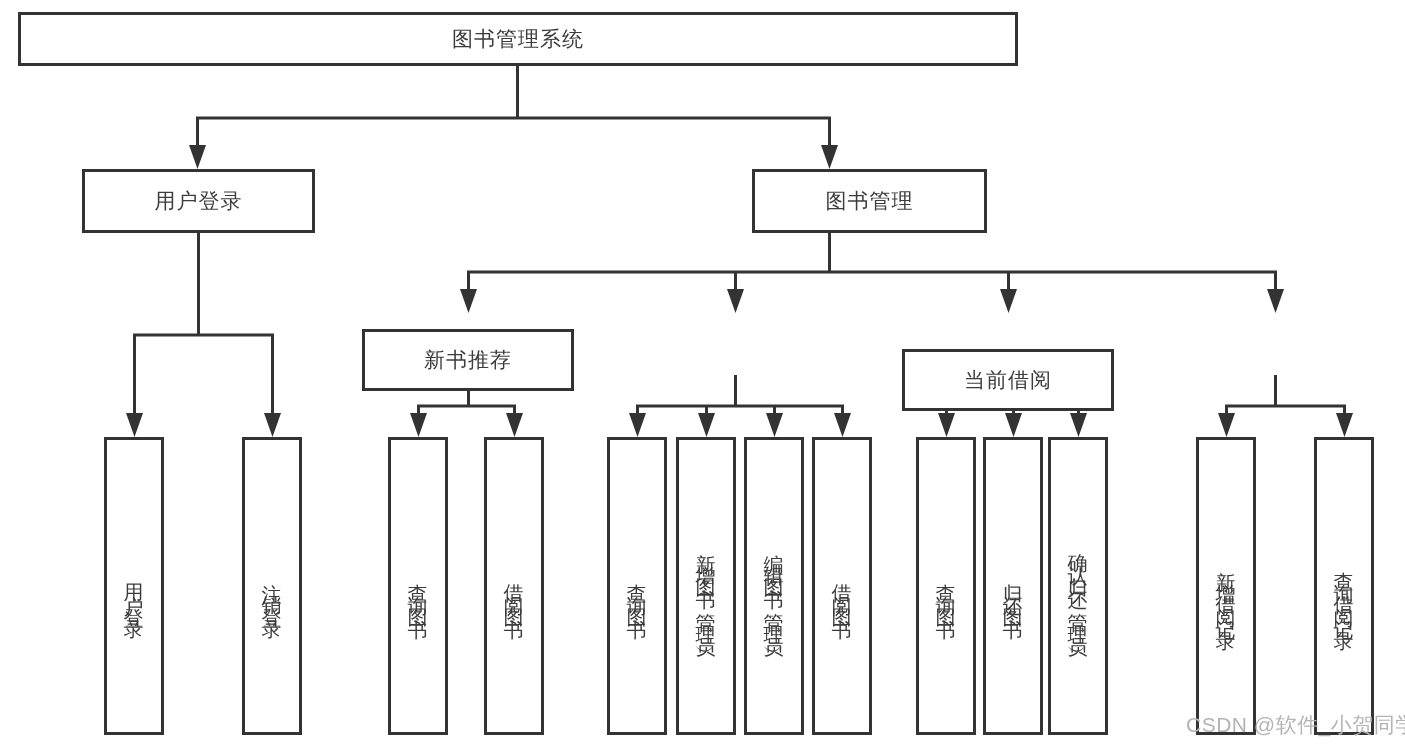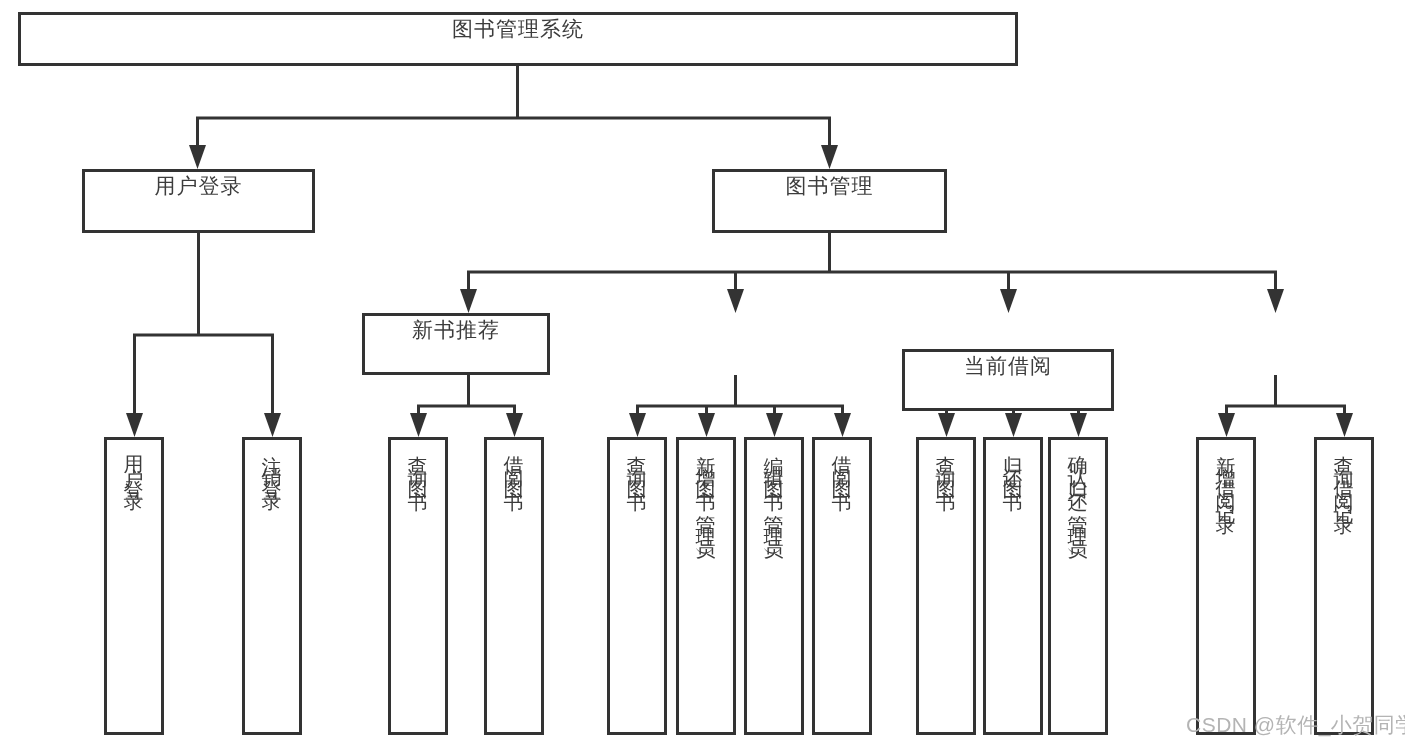--- a/index.html
+++ b/index.html
@@ -8,42 +8,42 @@
     width:1405px;height:747px;
     background:var(--bg,#ffffff);
     font-family:"Liberation Sans", sans-serif;
     overflow:hidden;
   }
   .box{
     position:absolute;
     box-sizing:border-box;
     border:3px solid var(--line,#333333);
     background:#ffffff;
-    display:flex;align-items:flex-start;justify-content:center;
+    display:flex;align-items:center;justify-content:center;
     color:var(--text,#3c3c3c);
   }
   .h-label{
     font-size:21px;
     letter-spacing:1px;
     white-space:nowrap;
   }
   .leaf .leaf-label{
     writing-mode:vertical-rl;
     text-orientation:mixed;
     font-size:20px;
     line-height:1;
     letter-spacing:12px;
     margin-bottom:-12px; 
   }
   
   .node-root{left:18px;top:12px;width:1000px;height:54px;}
   .node-user-login{left:82px;top:169px;width:233px;height:64px;}
-  .node-book-management{left:712px;top:169px;width:235px;height:64px;}
+  .node-book-management{left:752px;top:169px;width:235px;height:64px;}
   .lvl3{top:313px;height:62px;}
-  .node-new-book-recommend{left:362px;width:188px;}
+  .node-new-book-recommend{left:362px;width:212px;margin-top:16px;}
   .node-book-borrowing{left:629px;width:213px;}
   .node-current-borrowing{left:902px;width:212px;margin-top:36px;}
   .node-borrowing-records{left:1168px;width:213px;}
   .leaf{top:437px;width:60px;height:298px;}
   .leaf-1{left:104px;}  .leaf-2{left:242px;}
   .leaf-3{left:388px;}  .leaf-4{left:484px;}
   .leaf-5{left:607px;}  .leaf-6{left:676px;}
   .leaf-7{left:744px;}  .leaf-8{left:812px;}
   .leaf-9{left:916px;}  .leaf-10{left:983px;}
   .leaf-11{left:1048px;}.leaf-12{left:1196px;}

